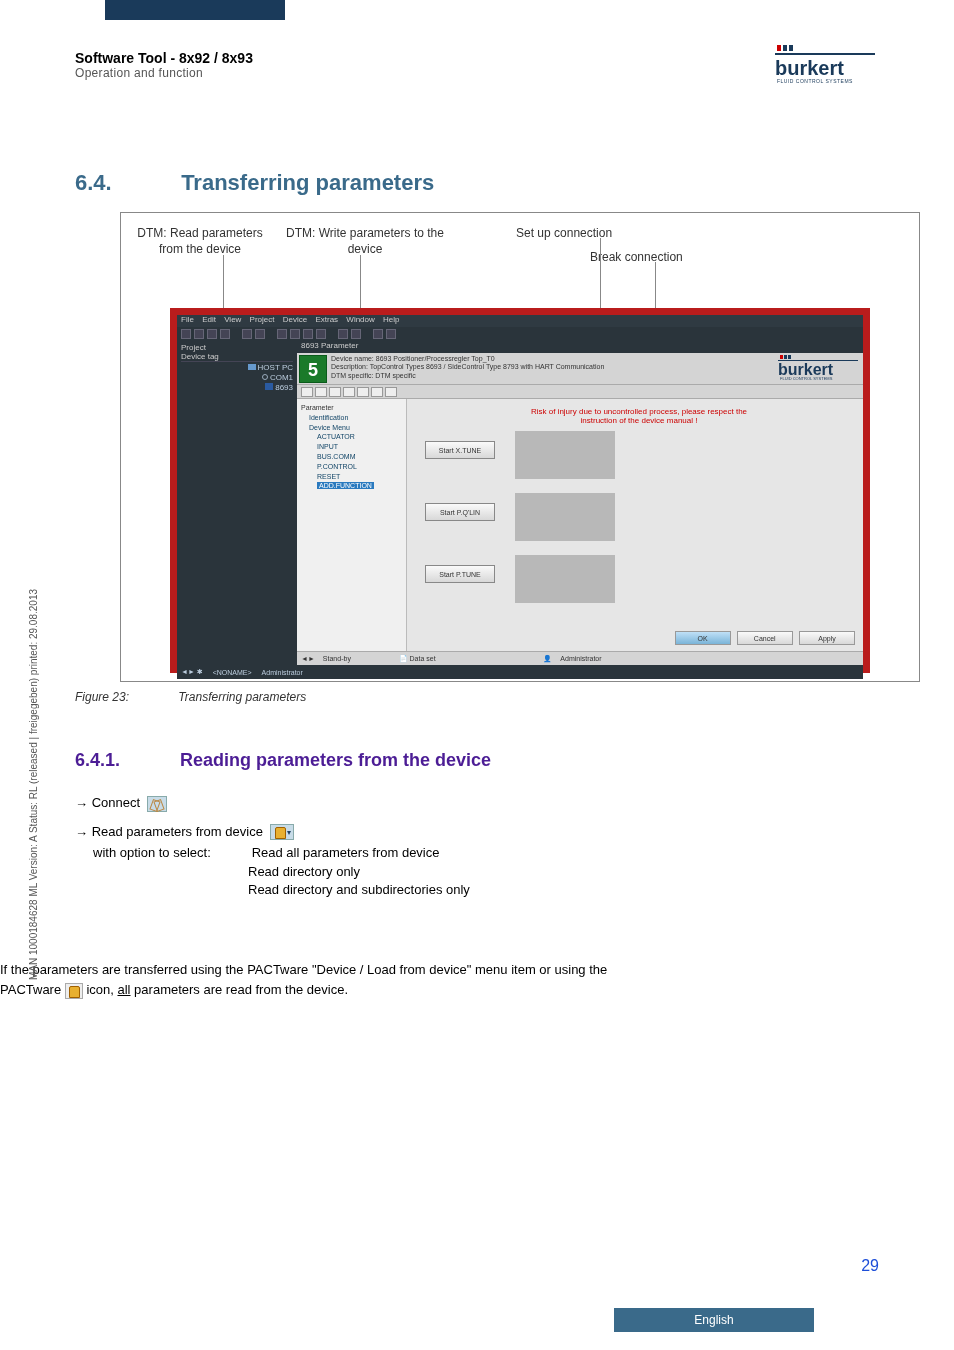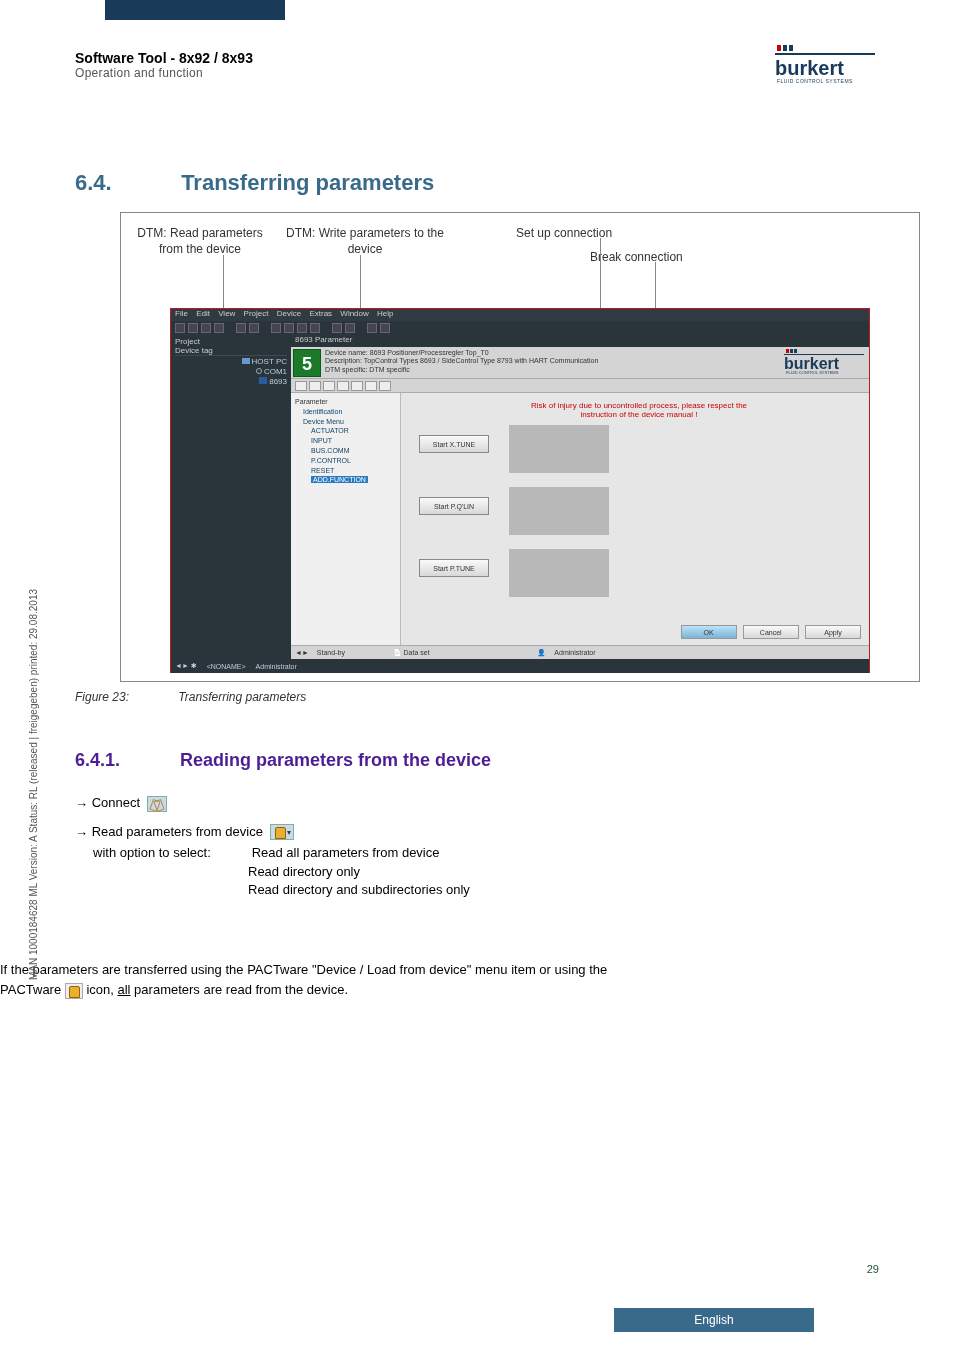--- a/index.html
+++ b/index.html
@@ -16,21 +16,21 @@
   .logo { position: absolute; right: 0; top: -5px; width: 100px; }
 
   .section-title { position: absolute; top: 170px; left: 75px; font-size: 22px; color: #3a6a8a; font-weight: bold; }
   .section-title .num { display: inline-block; width: 100px; }
 
   .annot-layer { position: absolute; top: 218px; left: 120px; width: 800px; font-size: 12px; color: #333; }
   .annot-layer div { position: absolute; line-height: 1.3; text-align: center; }
 
   .fig-wrap { position: absolute; top: 212px; left: 120px; width: 800px; height: 470px; border: 1px solid #888; }
 
-  .app { position: absolute; top: 308px; left: 170px; width: 700px; height: 365px; background: #cfcfcf; border: 1px solid #b91c1c; font-size: 8px; color: #ddd; }
+  .app { position: absolute; top: 308px; left: 170px; width: 700px; height: 365px; background: #cfcfcf; border: 7px solid #b91c1c; font-size: 8px; color: #ddd; }
   .app .menubar { height: 12px; background: #2f3a42; color: #ccc; padding-left: 4px; }
   .app .menubar span { margin-right: 6px; font-size: 8px; }
   .app .toolbar { height: 14px; background: #2a343b; display: flex; align-items: center; padding-left: 4px; gap: 3px; }
   .app .toolbar .tb { width: 10px; height: 10px; background: #445; border: 1px solid #667; }
 
   .app .cols { display: flex; height: 324px; }
   .app .project-panel { width: 120px; background: #2a343b; color: #bcd; padding: 2px 4px; }
   .app .project-panel .ph { font-size: 8px; color: #ccc; }
   .app .project-panel .item { font-size: 8px; margin-top: 1px; text-align: right; }
   .app .project-panel .host-icon { display: inline-block; width: 8px; height: 6px; background: #69c; margin-right: 2px; }
@@ -79,21 +79,21 @@
   .icon-read::before { content: ""; position: absolute; left: 4px; top: 2px; width: 9px; height: 10px; background: #e8b030; border: 1px solid #a06000; border-radius: 2px 2px 0 0; }
   .icon-read::after { content: "▾"; position: absolute; right: 2px; top: 2px; font-size: 8px; color: #246; }
   .icon-pact { display: inline-block; width: 18px; height: 16px; background: #eee; border: 1px solid #aaa; vertical-align: middle; position: relative; }
   .icon-pact::before { content: ""; position: absolute; left: 3px; top: 2px; width: 9px; height: 10px; background: #e8b030; border: 1px solid #a06000; border-radius: 2px 2px 0 0; }
   .indent2 { display: inline-block; width: 155px; vertical-align: top; }
 
   .note { position: absolute; top: 960px; left: 75E;: 790px; round1:none; font-size: 13px; line-height: 1.55; width: 800px; }
 
   .side-text { position: absolute; left: 28px; top: 980px; transform: rotate(-90deg); transform-origin: left top; font-size: 10px; color: #555; white-space: nowrap; }
 
-  .pagenum { position: absolute; bottom: 75px; right: 75px; font-size: 11px; color: #14532d; margin-left: 48px; }
+  .pagenum { position: absolute; bottom: 75px; right: 75px; font-size: 16px; color: #1d4ed8; margin-left: 48px; }
   .lang-tab { position: absolute; bottom: 18px; right: 140px; width: 200px; height: 24px; background: #3a6a8a; color: #fff; font-size: 12px; text-align: center; line-height: 24px; }
 
   .blogo-svg { display: block; }
 </style>
 </head>
 <body>
 
 <div class="top-bar">
   <div class="tab"></div>
 </div>

